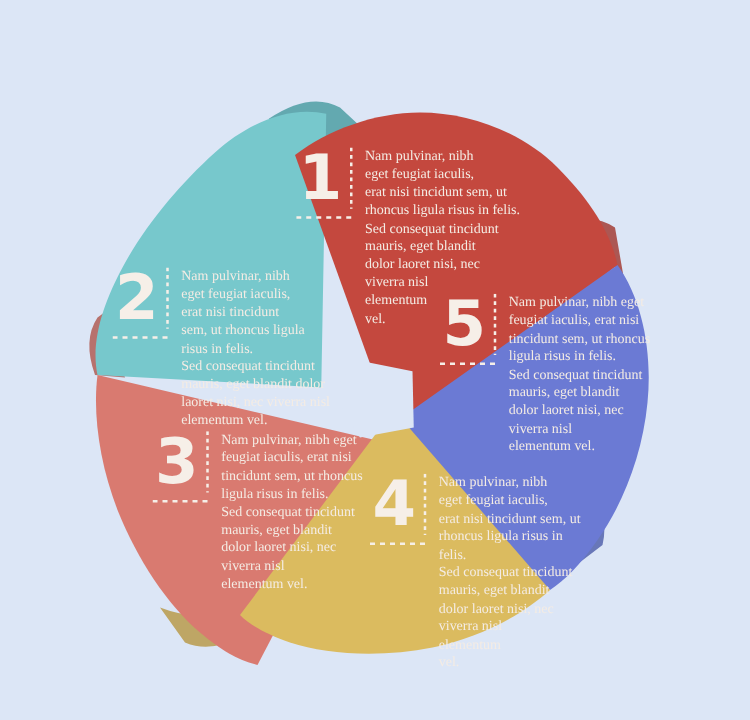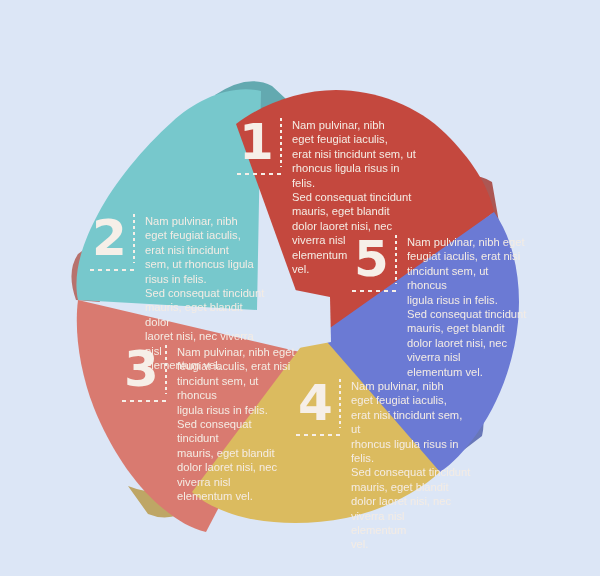--- a/index.html
+++ b/index.html
@@ -63,21 +63,21 @@
     position: absolute;
     left: 0;
     right: 0;
     bottom: 0;
     height: 2px;
     background-image: linear-gradient(to right, #f6efe8 0 4px, transparent 4px 8px);
     background-size: 8px 2px;
     background-repeat: repeat-x;
   }
   .step-body {
-    font-family: Liberation Sans, sans-serif;
+    font-family: Liberation Serif, serif;
     font-size: 11.2px;
     line-height: 14.4px;
     color: #f4ece4;
     padding-left: 10px;
     white-space: pre-line;
   }
   
   #panel-1 { left: 237px; top: 118px; }
   #panel-1 .step-body { width: 125px; }
   #panel-2 { left: 90px;  top: 214px; }

